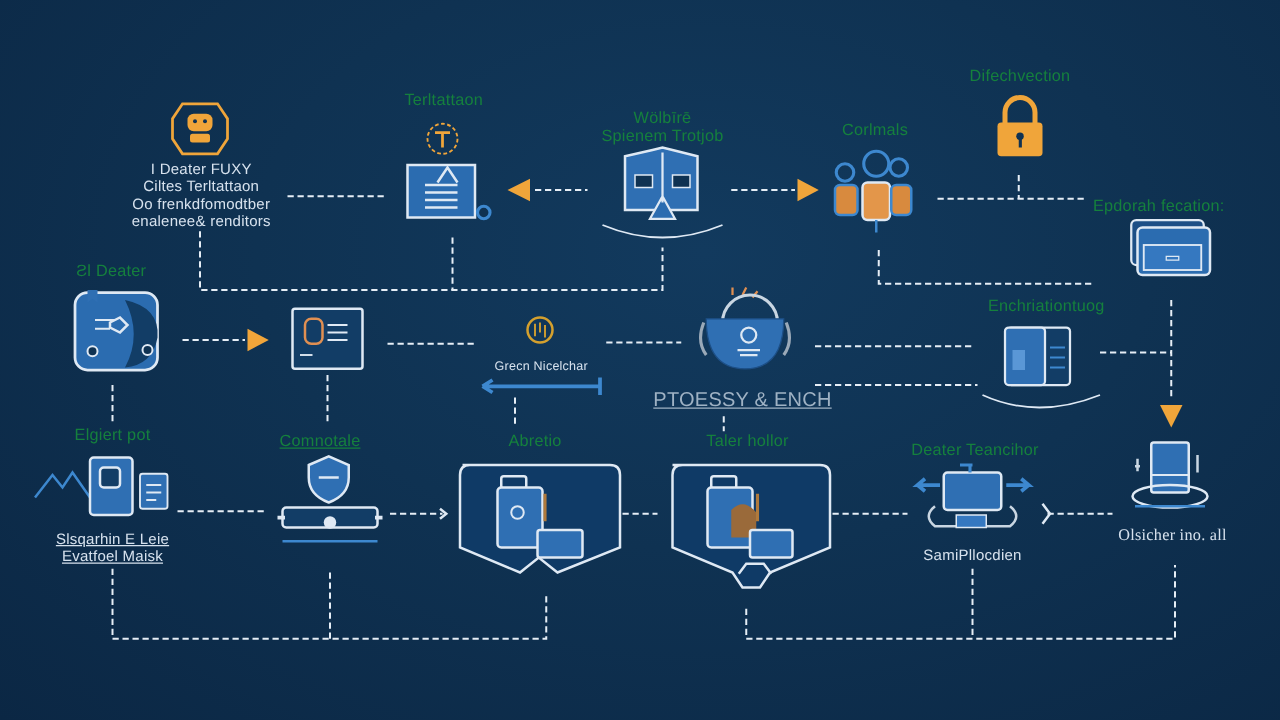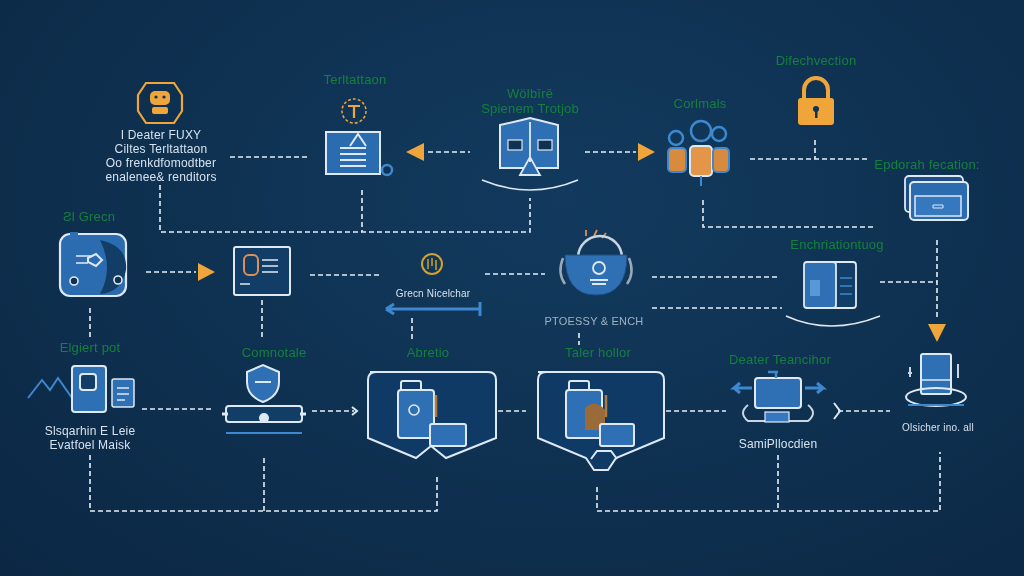--- a/index.html
+++ b/index.html
@@ -215,25 +215,25 @@
 <div class="lbl white multi" style="left:161px;top:128px;">I Deater FUXY
 Ciltes Terltattaon
 Oo frenkdfomodtber
 enalenee&amp; renditors</div>
 <div class="lbl" style="left:355px;top:72px;">Terltattaon</div>
 <div class="lbl multi" style="left:530px;top:86px;line-height:15px;">Wölbīrē
 Spienem Trotjob</div>
 <div class="lbl" style="left:700px;top:96px;">Corlmals</div>
 <div class="lbl" style="left:816px;top:53px;">Difechvection</div>
 <div class="lbl" style="left:887px;top:157px;margin-left:40px;">Epdorah fecation:</div>
-<div class="lbl" style="left:89px;top:209px;">Ƨl Grecn</div>
+<div class="lbl" style="left:89px;top:209px;">Ƨl Deater</div>
 <div class="lbl white" style="left:433px;top:287px;font-size:10px;">Grecn Nicelchar</div>
-<div class="lbl white" style="left:594px;top:314px;font-size:11px;color:#9fb2c4;">PTOESSY &amp; ENCH</div>
+<div class="lbl white" style="left:594px;top:314px;font-size:16px;color:#9fb2c4;text-decoration:underline;">PTOESSY &amp; ENCH</div>
 <div class="lbl" style="left:837px;top:237px;">Enchriationtuog</div>
 <div class="lbl" style="left:90px;top:340px;text-align:right;">Elgiert pot</div>
-<div class="lbl white multi" style="left:90px;top:424px;">Slsqarhin E Leie
+<div class="lbl white multi" style="left:90px;top:424px;text-decoration:underline;">Slsqarhin E Leie
 Evatfoel Maisk</div>
-<div class="lbl" style="left:274px;top:345px;">Comnotale</div>
+<div class="lbl" style="left:256px;top:345px;text-decoration:underline;">Comnotale</div>
 <div class="lbl" style="left:428px;top:345px;">Abretio</div>
 <div class="lbl" style="left:598px;top:345px;">Taler hollor</div>
 <div class="lbl" style="left:780px;top:352px;">Deater Teancihor</div>
 <div class="lbl white" style="left:778px;top:437px;">SamiPllocdien</div>
-<div class="lbl white" style="left:938px;top:421px;font-size:10px;">Olsicher ino. all</div>
+<div class="lbl white" style="left:938px;top:421px;font-size:13px;font-family:Liberation Serif, serif;">Olsicher ino. all</div>
 
 </body></html>

